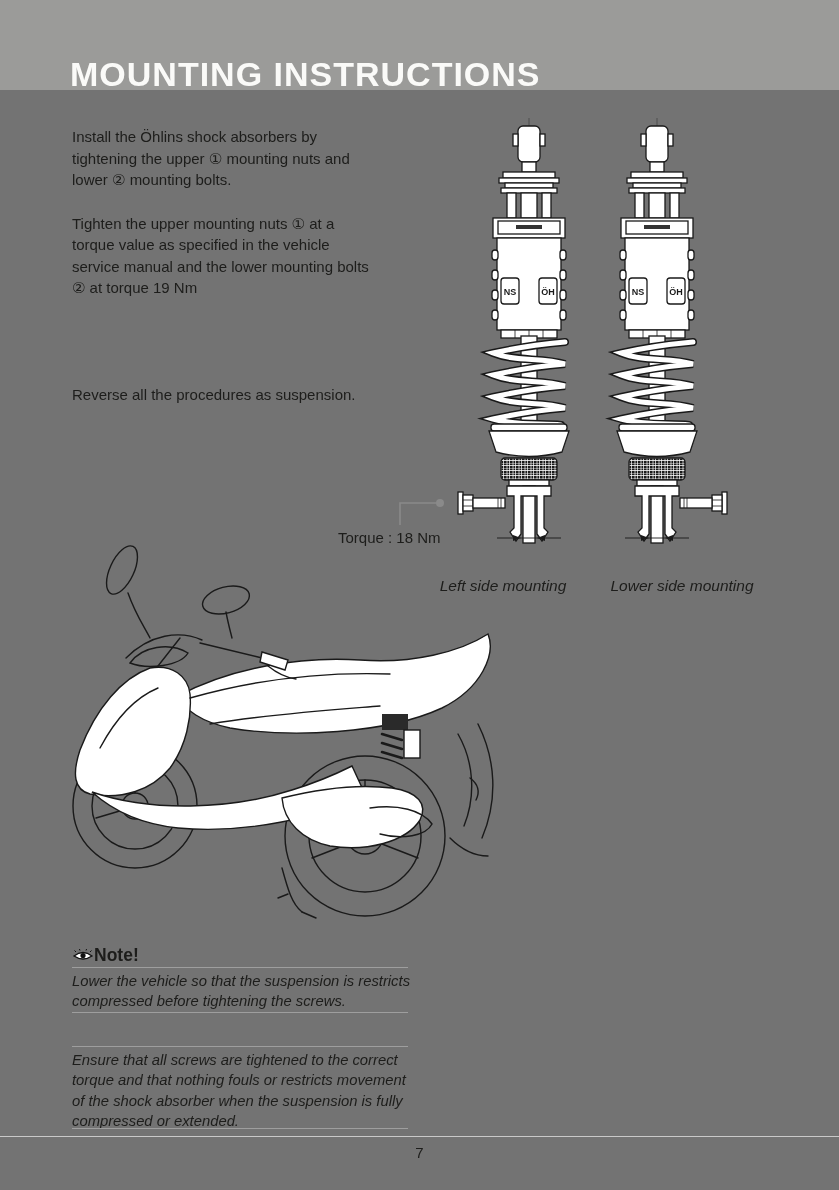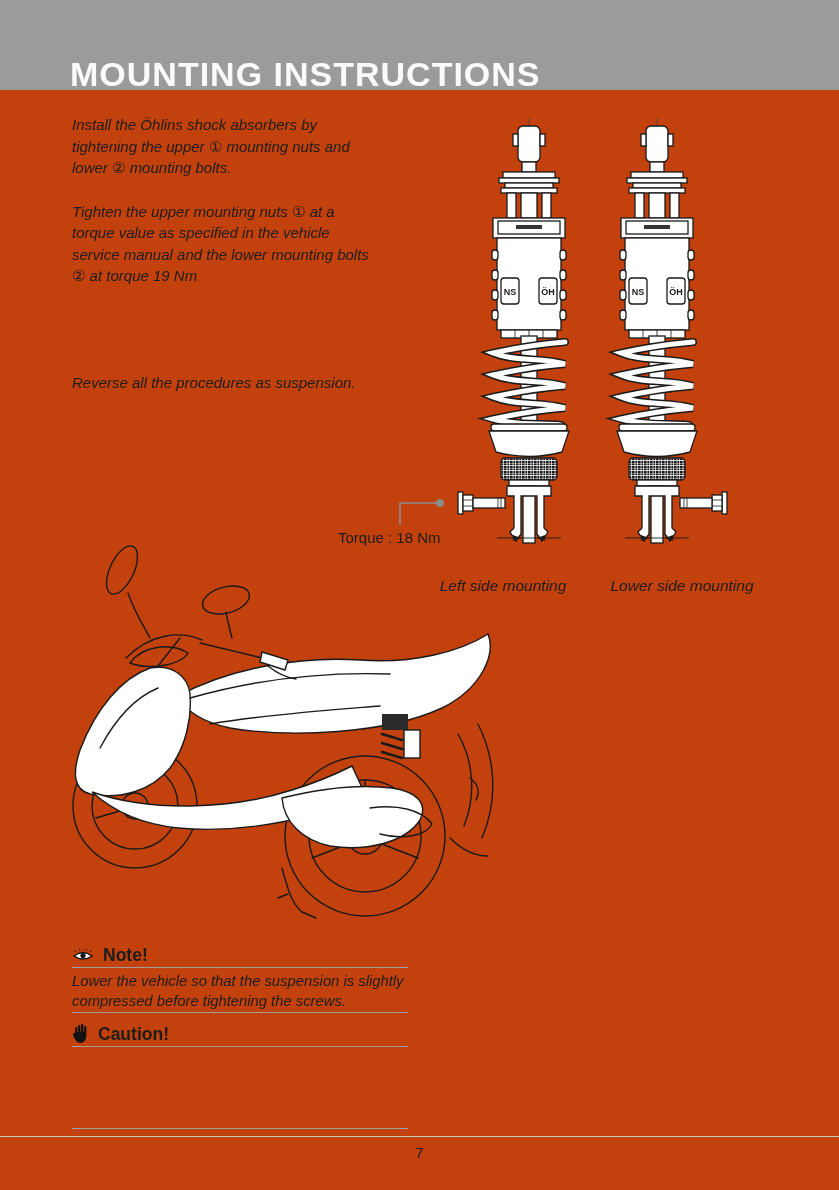--- a/index.html
+++ b/index.html
@@ -1,35 +1,35 @@
 <!DOCTYPE html>
 <html><head>
 <meta charset="utf-8">
 <style>
   html,body{margin:0;padding:0;background:#e8e8e8;}
   .page{
-    position:relative;width:839px;height:1190px;background:#c2410c;
+    position:relative;width:839px;height:1190px;background:#737373;
     font-family:"Liberation Sans","DejaVu Sans",sans-serif;color:#1d1d1b;
     overflow:hidden;margin:0 auto;
   }
   .header-bar{position:absolute;left:0;top:0;width:839px;height:90px;background:#9b9b99;}
   .page-title{
     position:absolute;left:70px;top:55px;font-size:34px;font-weight:bold;
     color:#fafaf8;letter-spacing:1px;white-space:nowrap;
   }
   .step{position:absolute;left:72px;width:360px;font-size:15px;line-height:21.5px;}
   .step-number{margin-bottom:0px;}
-  .step p{margin:0 0 22px 0;white-space:pre-line;font-style:italic;}
+  .step p{margin:12px 0 22px 0;white-space:pre-line;}
   .torque-label{position:absolute;left:338px;top:529px;font-size:15px;white-space:nowrap;}
   .caption{position:absolute;top:577px;font-size:15.5px;text-align:center;white-space:nowrap;font-style:italic;}
   .caption.left{left:427px;width:152px;}
   .caption.right{left:600px;width:164px;}
   .svg-abs{position:absolute;}
   .section{position:absolute;left:72px;width:336px;}
-  .section-head{display:flex;align-items:center;gap:9px;font-size:17.5px;font-weight:bold;height:22px;}
+  .section-head{display:flex;align-items:center;font-size:17.5px;font-weight:bold;height:22px;}
   .rule{position:absolute;left:72px;width:336px;height:1px;background:#9e9e9e;}
   .section-body{position:absolute;left:72px;width:360px;font-style:italic;font-size:14.8px;line-height:20.3px;white-space:pre-line;}
   .footer-rule{position:absolute;left:0;top:1136px;width:839px;height:1px;background:#c9c9c9;}
   .page-number{position:absolute;left:0;top:1144px;width:839px;text-align:center;font-size:15px;}
   svg{display:block;}
 </style>
 </head>
 <body>
 
 <div class="page">
@@ -209,33 +209,27 @@
         <svg width="22" height="15" viewBox="0 0 22 15">
           <path d="M2 8 Q11 1 20 8 Q11 14 2 8 Z" fill="#ffffff" stroke="#111" stroke-width="1.3"></path>
           <circle cx="11" cy="7.5" r="2.6" fill="#111"></circle>
           <path d="M4 4 L2.5 2.5 M8 2.5 L7.4 1 M14 2.5 L14.6 1 M18 4 L19.5 2.5" stroke="#111" stroke-width="1" fill="none"></path>
         </svg>
       </span>
       <span>Note!</span>
     </div>
   </div>
   <div class="rule" style="top:967px;"></div>
-  <div class="section-body" style="top:971px;">Lower the vehicle so that the suspension is slightly
+  <div class="section-body" style="top:971px;">Lower the vehicle so that the suspension is restricts
 compressed before tightening the screws.</div>
   <div class="rule" style="top:1012px;"></div>
 
-  <div class="section" style="top:1023px;">
-    <div class="section-head">
-      <span>
-        <svg width="17" height="20" viewBox="0 0 17 20">
-          <path fill="#111" d="M3.2 9.5 V4.2 a1.1 1.1 0 0 1 2.2 0 V8 h0.7 V2.2 a1.15 1.15 0 0 1 2.3 0 V7.8 h0.7 V1.2 a1.15 1.15 0 0 1 2.3 0 V8 h0.7 V3 a1.1 1.1 0 0 1 2.2 0 v9.2 c0 4 -2.5 6.6 -5.8 6.6 c-2.9 0 -4.6 -1.6 -5.9 -4.3 L1.2 11.2 c-0.5 -1 -0.2 -1.9 0.6 -2.3 c0.7 -0.3 1.4 0 1.9 0.8 Z"></path>
-        </svg>
-      </span>
-      <span>Caution!</span>
-    </div>
-  </div>
   <div class="rule" style="top:1046px;"></div>
+  <div class="section-body" style="top:1050px;">Ensure that all screws are tightened to the correct
+torque and that nothing fouls or restricts movement
+of the shock absorber when the suspension is fully
+compressed or extended.</div>
   <div class="rule" style="top:1128px;"></div>
 
   <div class="footer-rule"></div>
   <div class="page-number">7</div>
 
 </div>
 
 </body></html>

